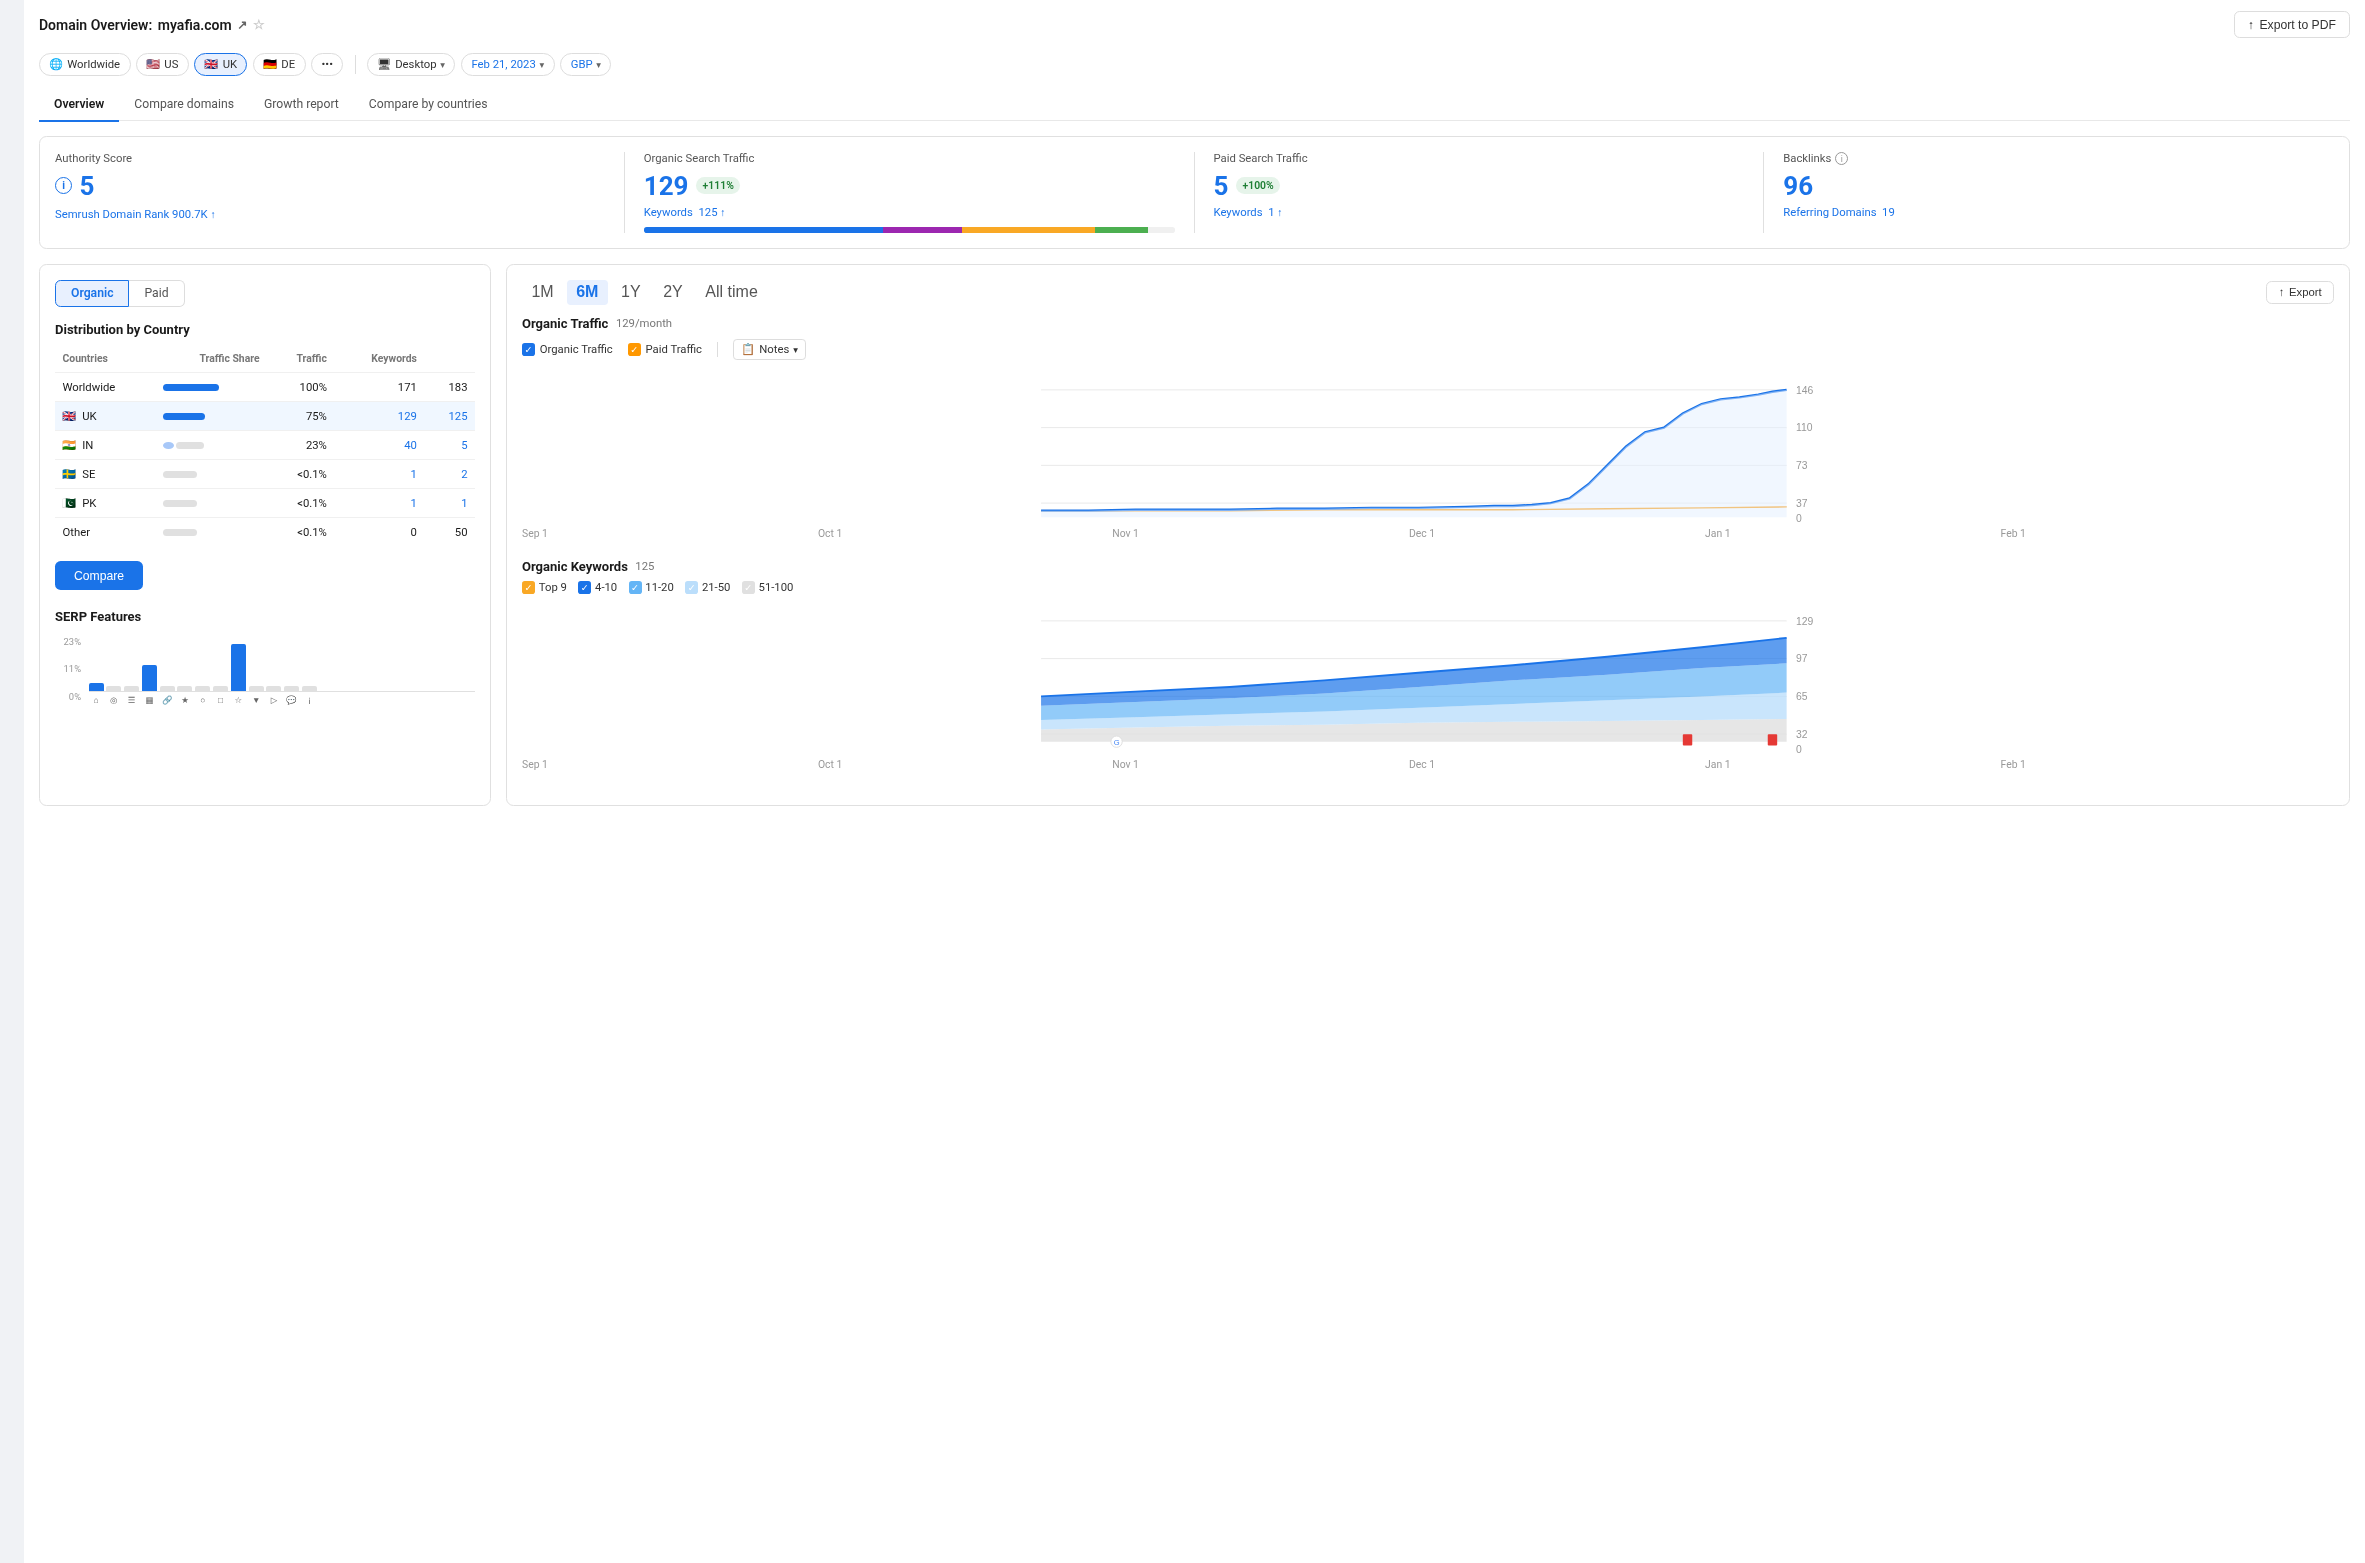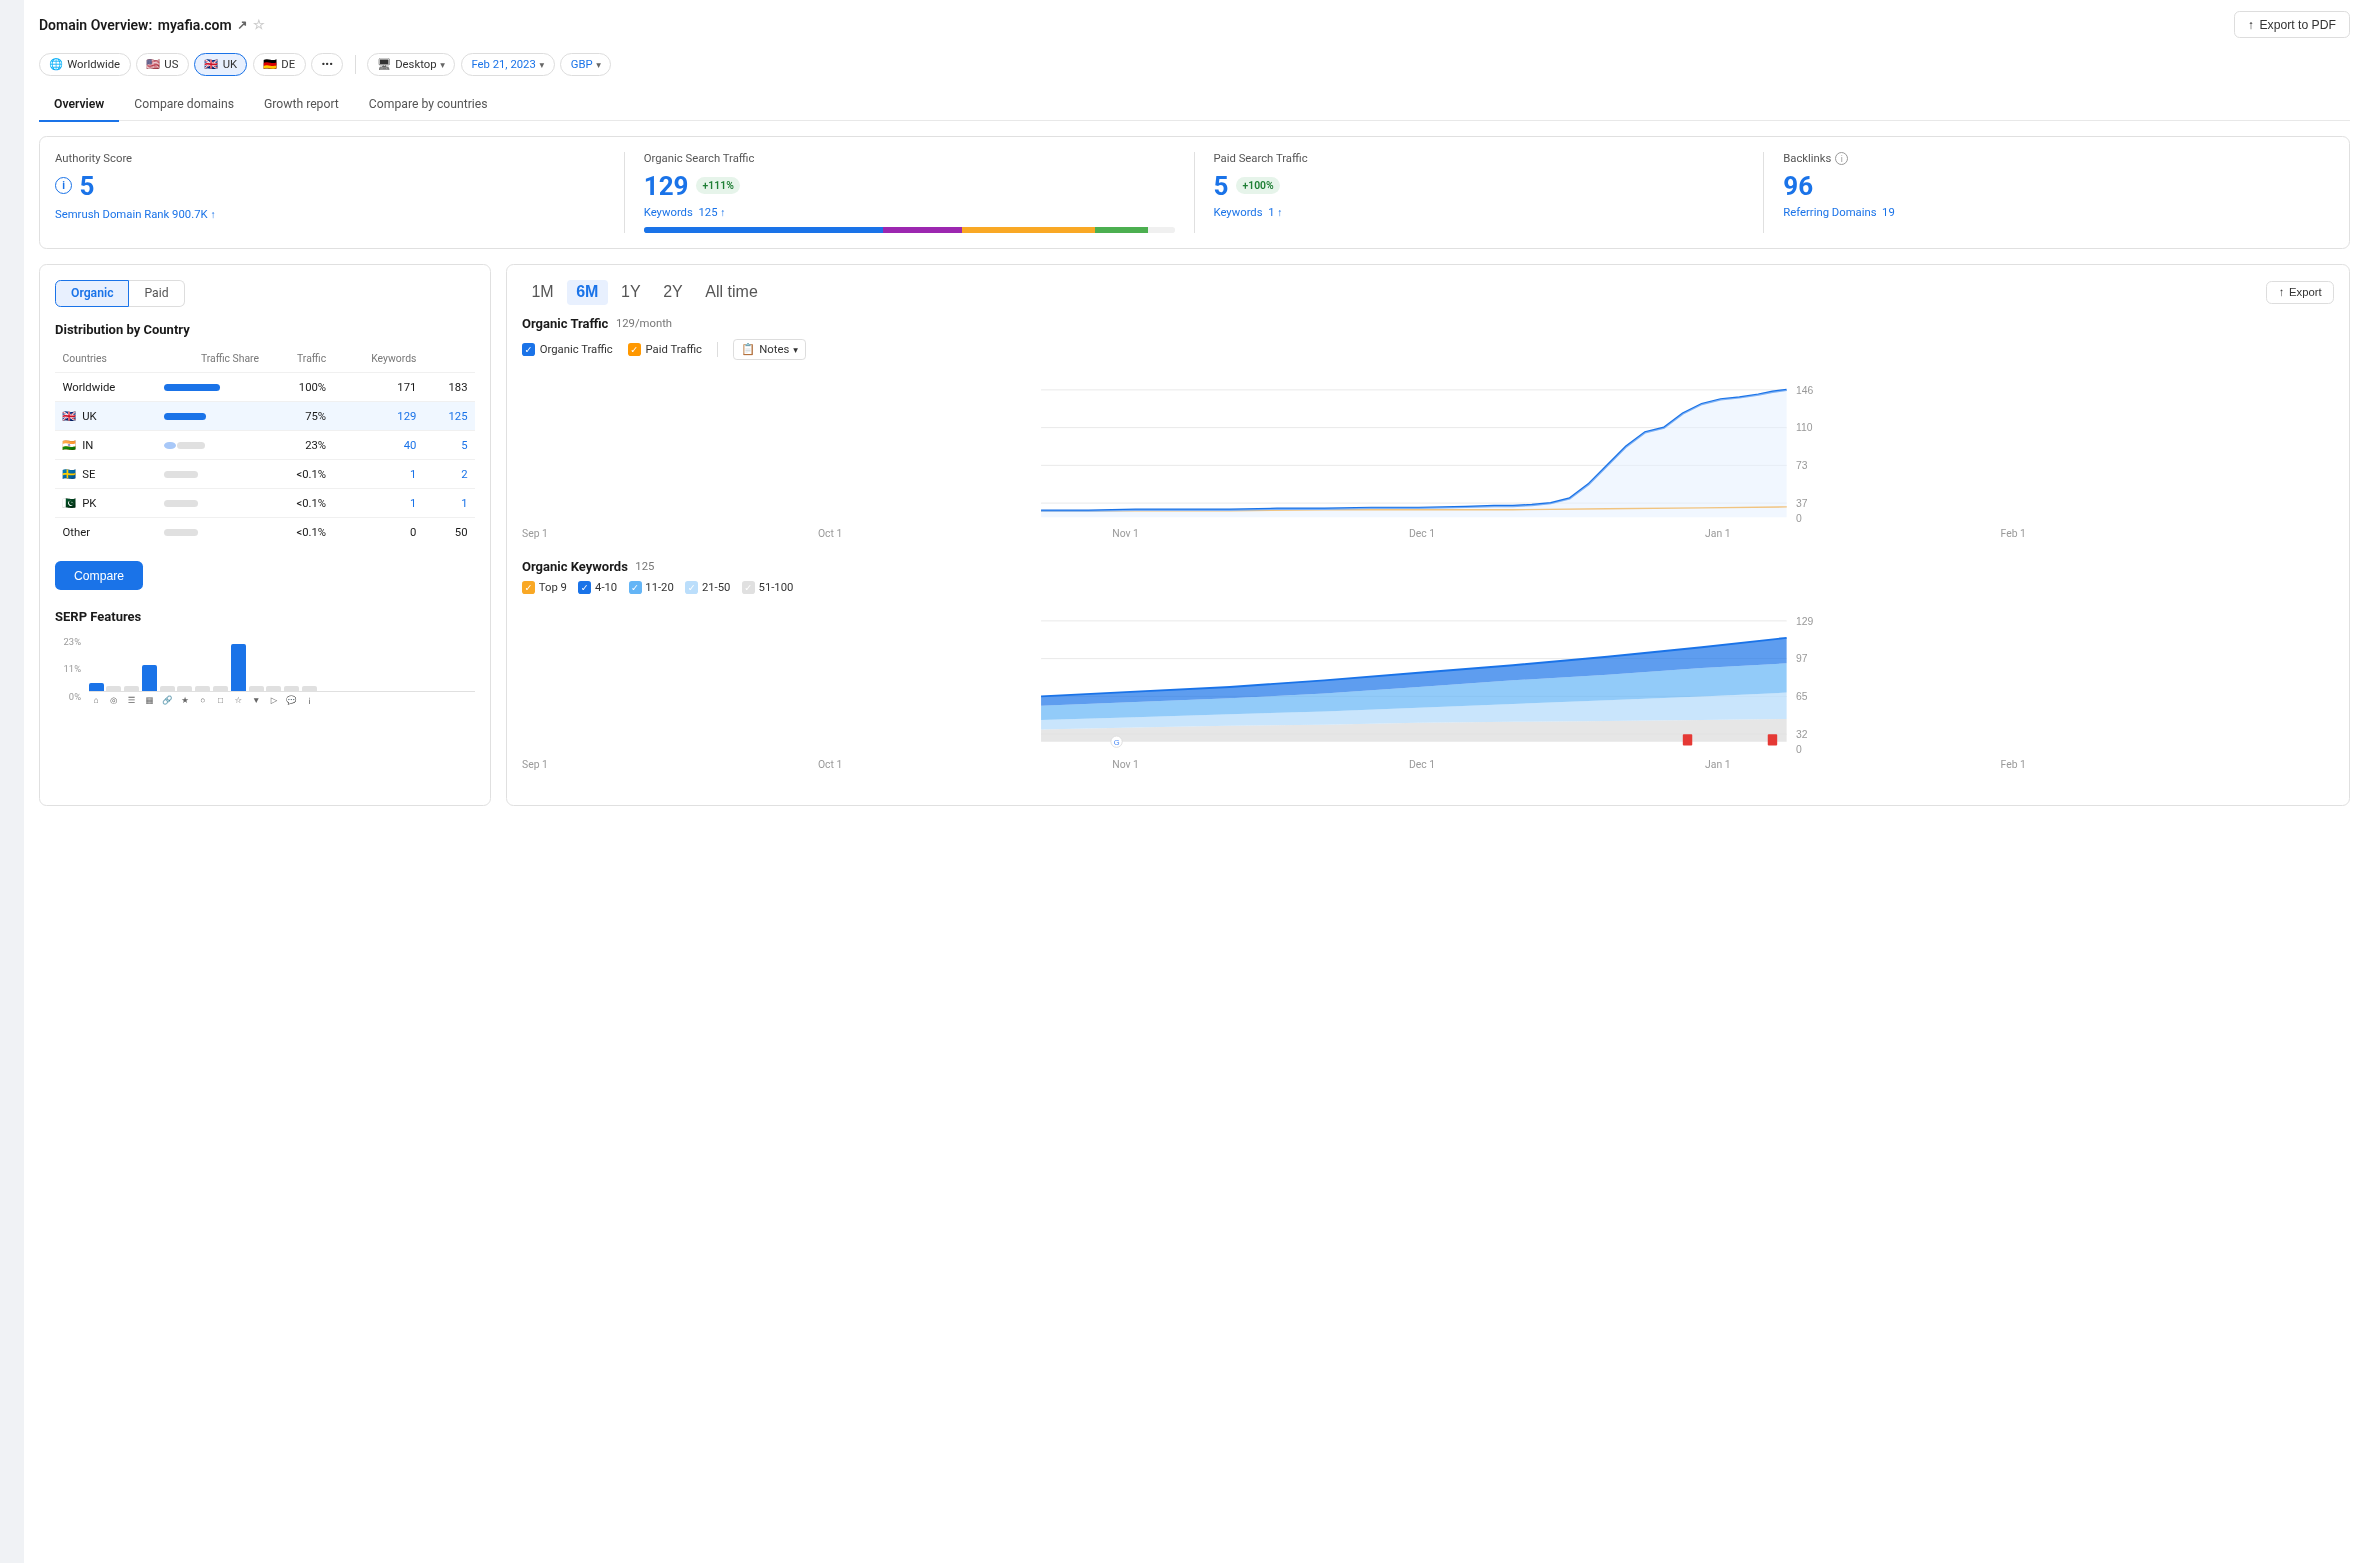--- a/index.html
+++ b/index.html
@@ -49,21 +49,21 @@
     .left-panel { background: #fff; border: 0.9px solid #e0e0e0; border-radius: 7.5px; padding: 15px; }
     .organic-paid-tabs { display: flex; gap: 0; margin-bottom: 15px; }
     .op-tab { padding: 5.6px 15px; border: 0.9px solid #ddd; cursor: pointer; font-size: 12.2px; color: #555; background: #fff; }
     .op-tab:first-child { border-radius: 5.6px 0 0 5.6px; }
     .op-tab:last-child { border-radius: 0 5.6px 5.6px 0; border-left: none; }
     .op-tab.active { background: #e8f0fe; border-color: #1a73e8; color: #1a73e8; font-weight: 600; }
     
     .section-title { font-size: 13px; font-weight: 700; margin-bottom: 11.3px; }
     
     .country-table { width: 100%; border-collapse: collapse; }
-    .country-table th { font-size: 10.4px; color: #777; font-weight: 400; text-align: left; padding: 3.8px 7.5px 7.5px; }
+    .country-table th { font-size: 10.4px; color: #777; font-weight: 700; text-align: left; padding: 3.8px 7.5px 7.5px; }
     .country-table th:not(:first-child) { text-align: right; }
     .country-table td { padding: 7.5px 7.5px; border-top: 0.9px solid #f0f0f0; font-size: 11.3px; vertical-align: middle; }
     .country-table td:not(:first-child) { text-align: right; }
     .cell-link { color: #1a73e8; text-decoration: none; }
     
     .compare-btn { background: #1a73e8; color: #fff; border: none; border-radius: 5.6px; padding: 7.5px 19px; cursor: pointer; font-size: 12.2px; margin-top: 15px; }
     
     
     .serp-section { margin-top: 19px; }
     

